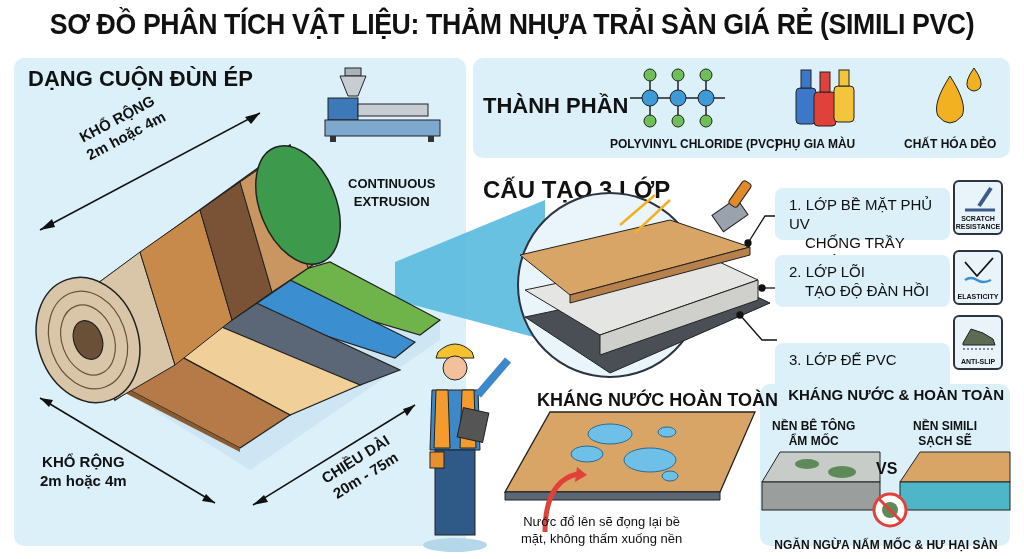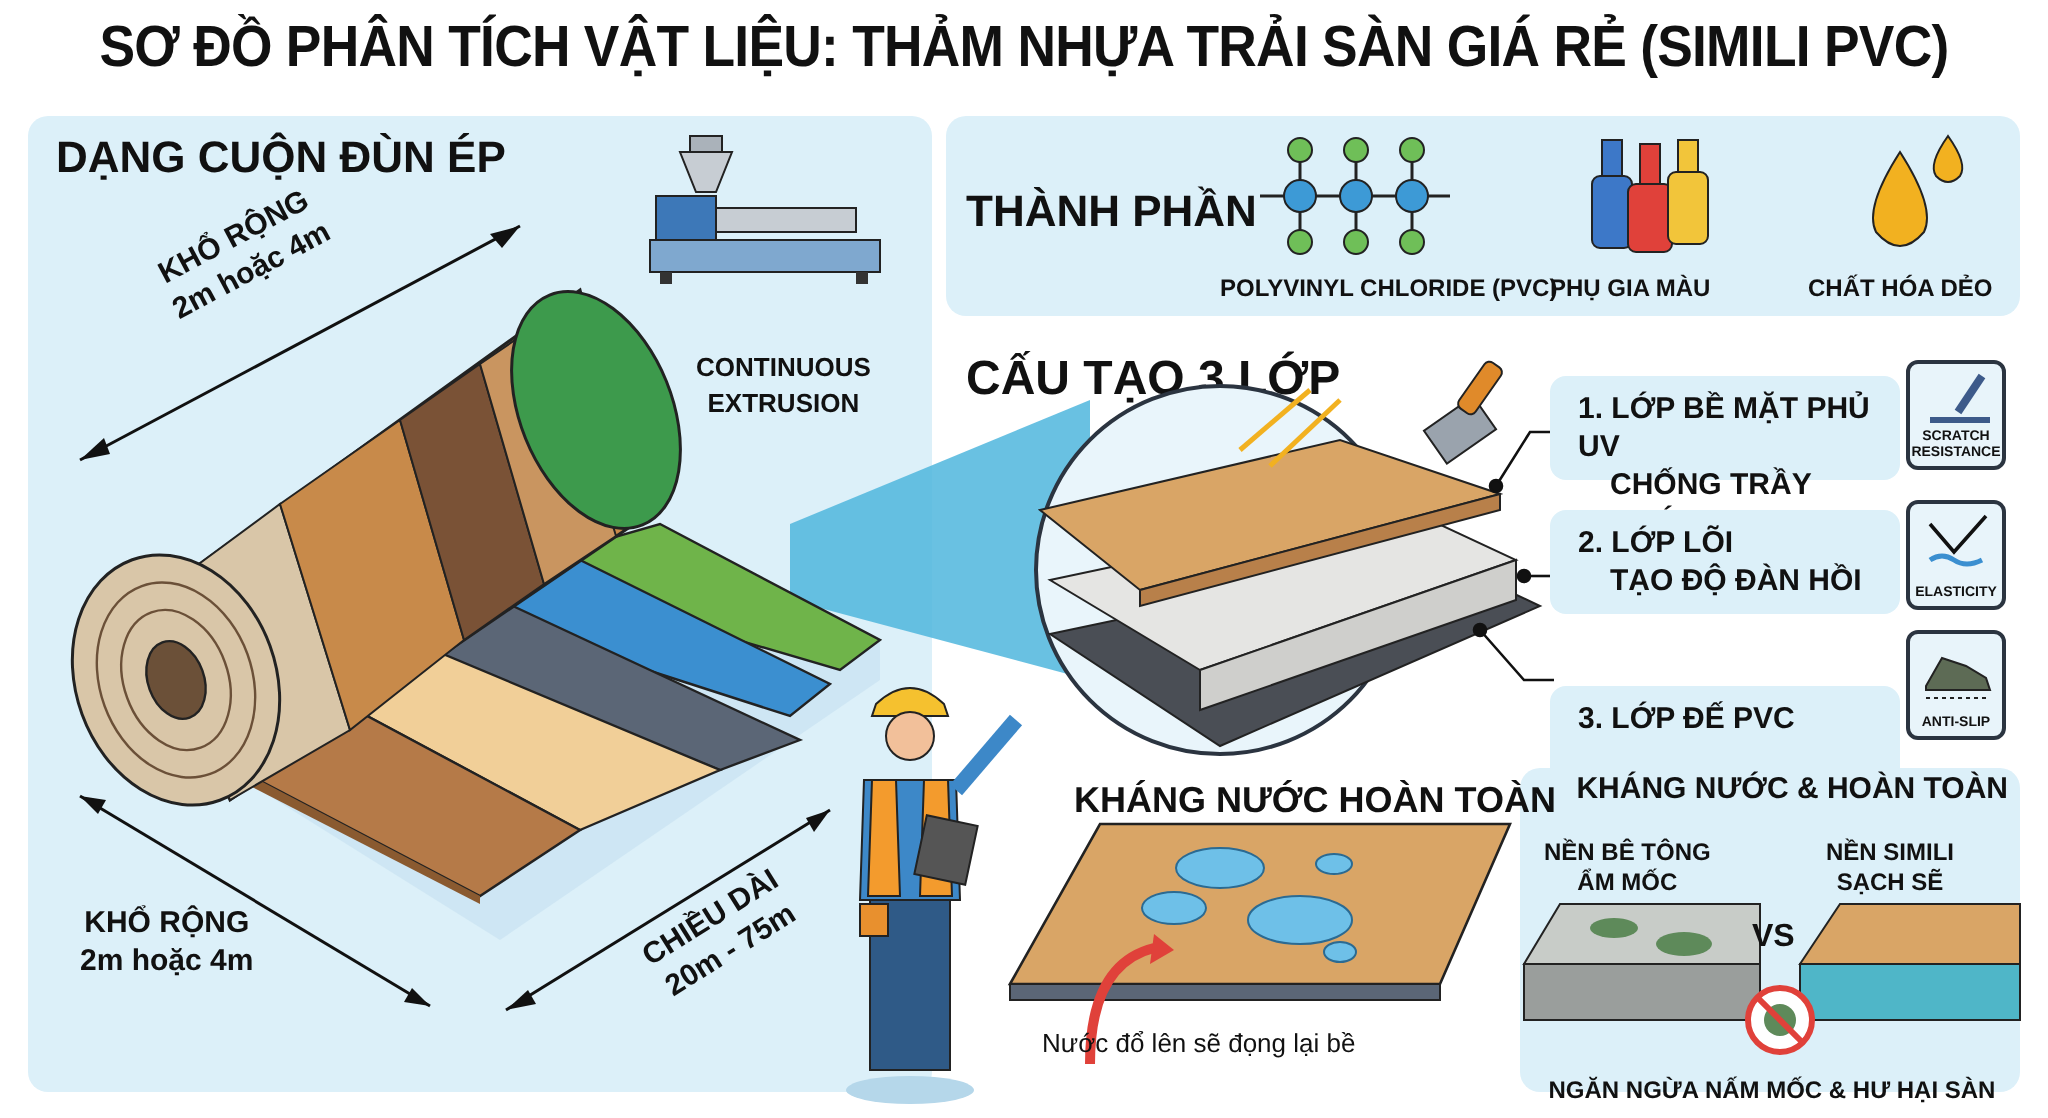--- a/index.html
+++ b/index.html
@@ -22,21 +22,21 @@
     #comp-title { left: 483px; top: 93px; font-size: 22px; }
     #layers-title { left: 483px; top: 176px; font-size: 24px; }
     #water-title { left: 505px; top: 390px; font-size: 18px; margin-left: 32px; }
     #vs-title { left: 760px; top: 386px; width: 244px; text-align: right; font-size: 15px; }
 
     .small { position: absolute; font-weight: 700; font-size: 12px; text-align: center; color: #111; }
     .dim-label { position: absolute; font-weight: 700; font-size: 15px; text-align: center; color: #111; line-height: 19px; }
 
     .layer-box {
       position: absolute; left: 775px; width: 175px; height: 52px; background: #dcf0f9;
-      border-radius: 8px; font-weight: 700; font-size: 15px; line-height: 19px; padding: 7px 0 0 14px;
+      border-radius: 8px; font-weight: 400; font-size: 15px; line-height: 19px; padding: 7px 0 0 14px;
     }
     .badge {
       position: absolute; left: 953px; width: 50px; height: 55px; background: #e8f4fa;
       border: 2px solid #2b3440; border-radius: 6px;
     }
     .badge .lbl { position: absolute; bottom: 2px; left: 0; width: 100%; text-align: center; font-size: 7px; font-weight: 700; line-height: 8px; }
 
     svg { position: absolute; overflow: visible; }
   </style>
 </head>
@@ -235,20 +235,21 @@
   <ellipse cx="105" cy="22" rx="22" ry="10" fill="#6ec0e8" stroke="#2b6a92"></ellipse>
   <ellipse cx="82" cy="42" rx="16" ry="8" fill="#6ec0e8" stroke="#2b6a92"></ellipse>
   <ellipse cx="145" cy="48" rx="26" ry="12" fill="#6ec0e8" stroke="#2b6a92"></ellipse>
   <ellipse cx="162" cy="20" rx="9" ry="5" fill="#6ec0e8" stroke="#2b6a92"></ellipse>
   <ellipse cx="165" cy="64" rx="8" ry="5" fill="#6ec0e8" stroke="#2b6a92"></ellipse>
   <path d="M40,120 Q40,70 72,62" fill="none" stroke="#e0413a" stroke-width="5"></path>
   <polygon points="72,55 82,63 70,70" fill="#e0413a"></polygon>
 </svg>
 <div class="small" style="left:521px;top:513px;font-weight:400;font-size:13px;line-height:17px;">
   <div>Nước đổ lên sẽ đọng lại bề</div>
+  <div>mặt, không thấm xuống nền</div>
 </div>
 
 <div class="h1" id="vs-title">KHÁNG NƯỚC &amp; HOÀN TOÀN</div>
 <div class="small" style="left:772px;top:419px;line-height:15px;">
   <div>NỀN BÊ TÔNG</div>
   <div>ẨM MỐC</div>
 </div>
 <div class="small" style="left:913px;top:419px;line-height:15px;">
   <div>NỀN SIMILI</div>
   <div>SẠCH SẼ</div>

